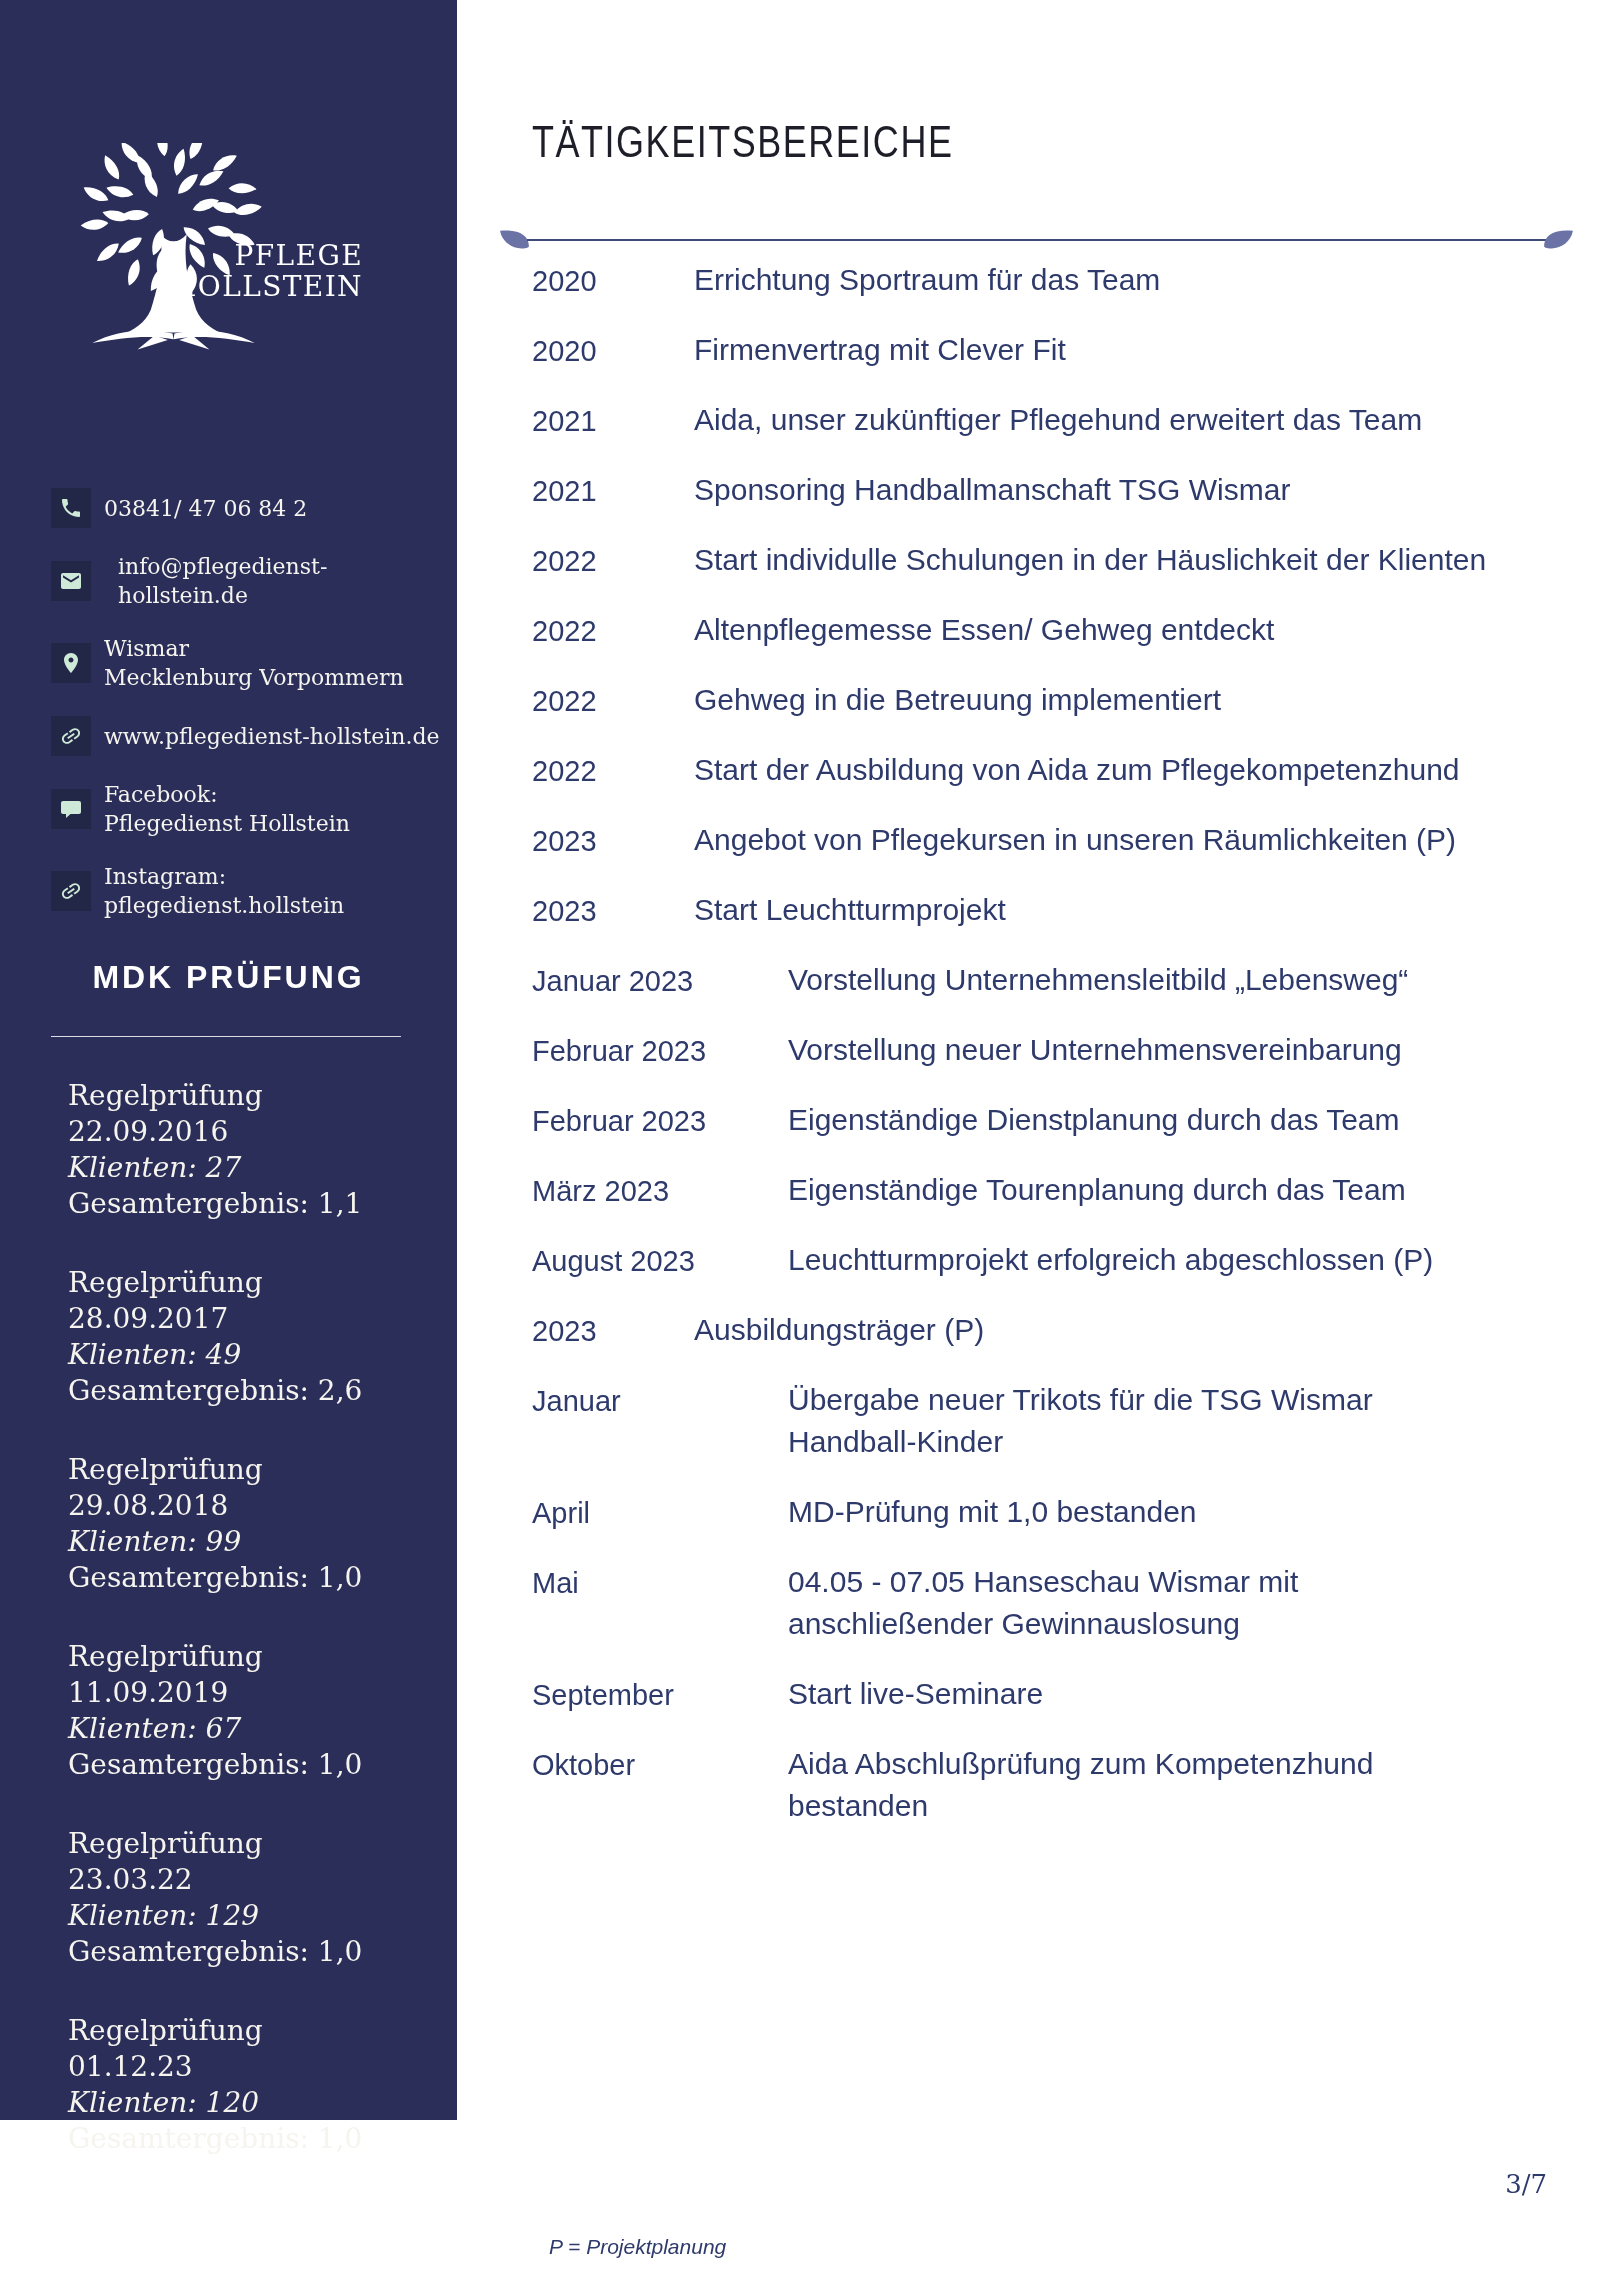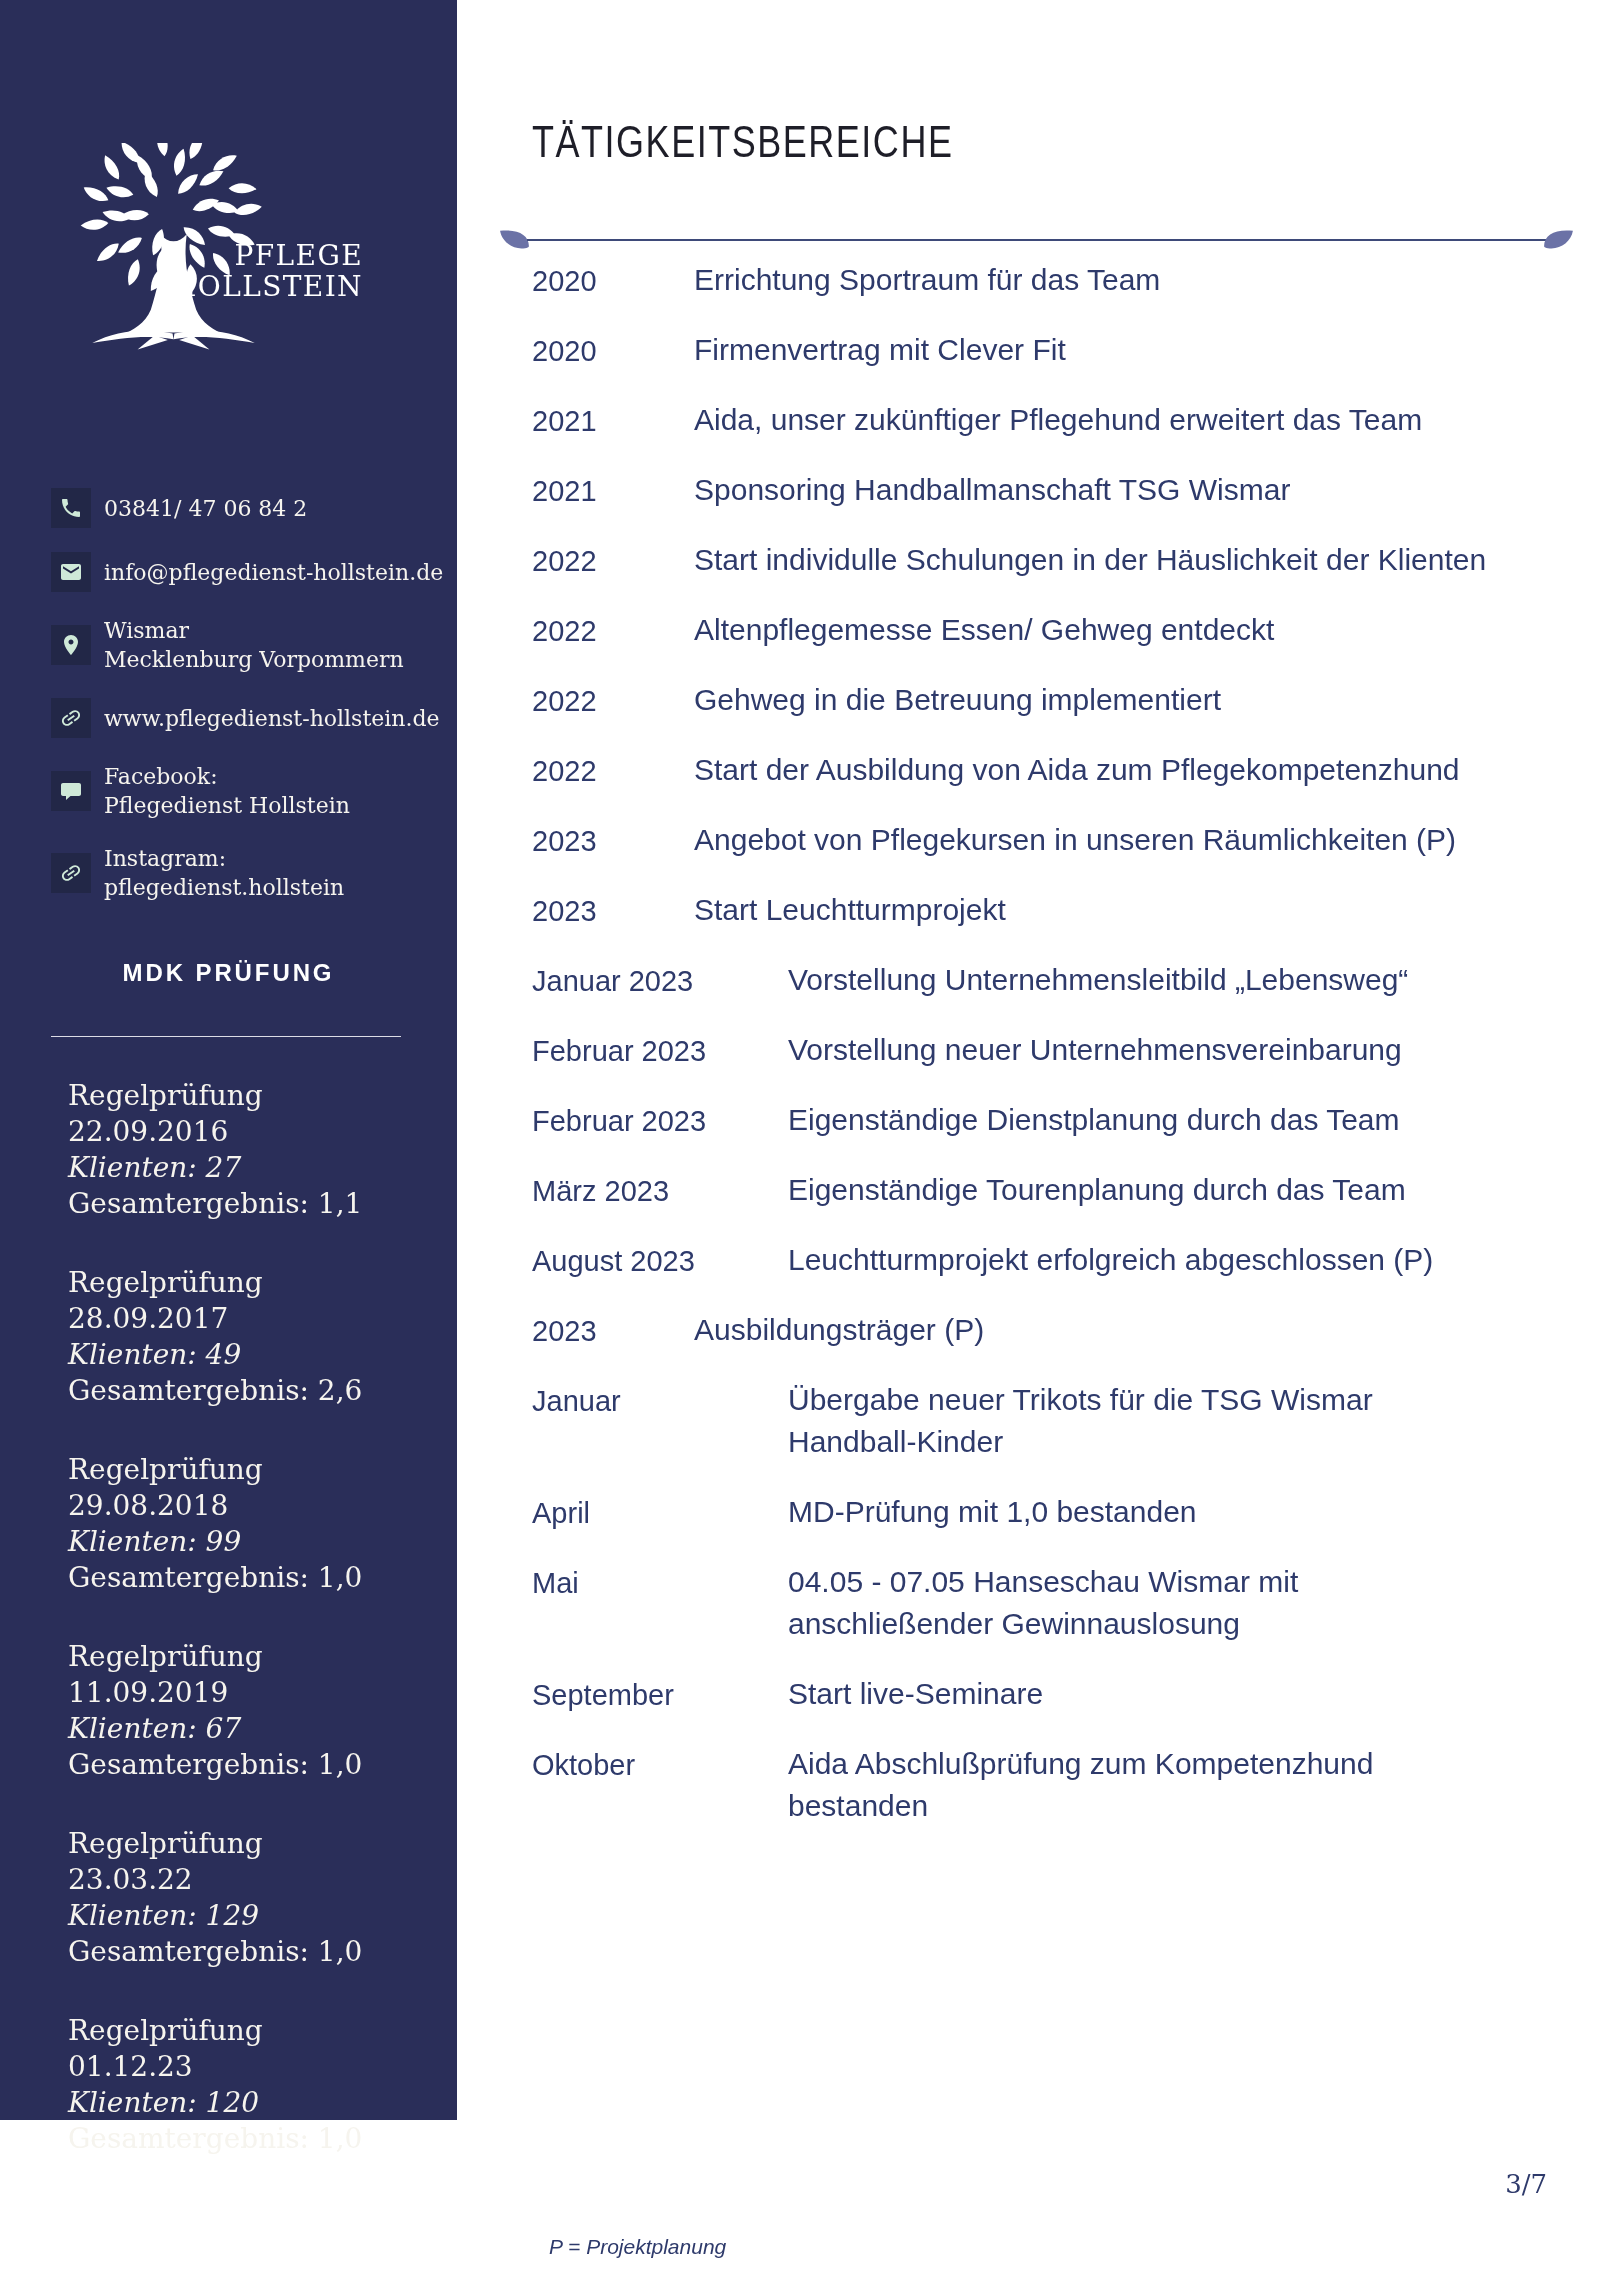--- a/index.html
+++ b/index.html
@@ -39,21 +39,21 @@
     display:flex;align-items:center;justify-content:center;
   }
   .contact .tile svg{width:24px;height:24px;fill:var(--mint);}
   .contact-lines{
     font-family:"DejaVu Serif",serif;font-size:22px;line-height:29px;
     color:var(--sidebar-text);
   }
   .mdk-title{
     position:absolute;top:959px;left:0;width:457px;text-align:center;
     font-family:"Liberation Sans",sans-serif;font-weight:bold;
-    font-size:24px;letter-spacing:2.9px;color:#ffffff;margin:0;
+    font-size:32px;letter-spacing:2.9px;color:#ffffff;margin:0;
   }
   .mdk-rule{
     position:absolute;top:1036px;left:51px;width:350px;
     border:none;border-top:1.9px solid #dcdce6;margin:0;
   }
   .mdk-list{
     position:absolute;top:1078px;left:68px;right:9.7px;
     display:flex;flex-direction:column;gap:43px;
     font-family:"DejaVu Serif",serif;font-size:28px;line-height:36px;
     color:var(--sidebar-text);
@@ -180,21 +180,21 @@
     </span>
     <div class="contact-lines" style="white-space: pre-line;">03841/ 47 06 84 2</div>
   </div>
 
   <div class="contact">
     <span class="tile">
       <svg viewBox="0 0 24 24">
             <use href="#email-icon"></use>
           </svg>
     </span>
-    <div class="contact-lines" style="white-space: pre-line;">info@pflegedienst-hollstein.de</div>
+    <div class="contact-lines" style="white-space: pre-line; margin-left: 14px;">info@pflegedienst-hollstein.de</div>
   </div>
 
   <div class="contact">
     <span class="tile">
       <svg viewBox="0 0 24 24">
             <use href="#location-icon"></use>
           </svg>
     </span>
     <div class="contact-lines" style="white-space: pre-line;">Wismar
 Mecklenburg Vorpommern</div>

